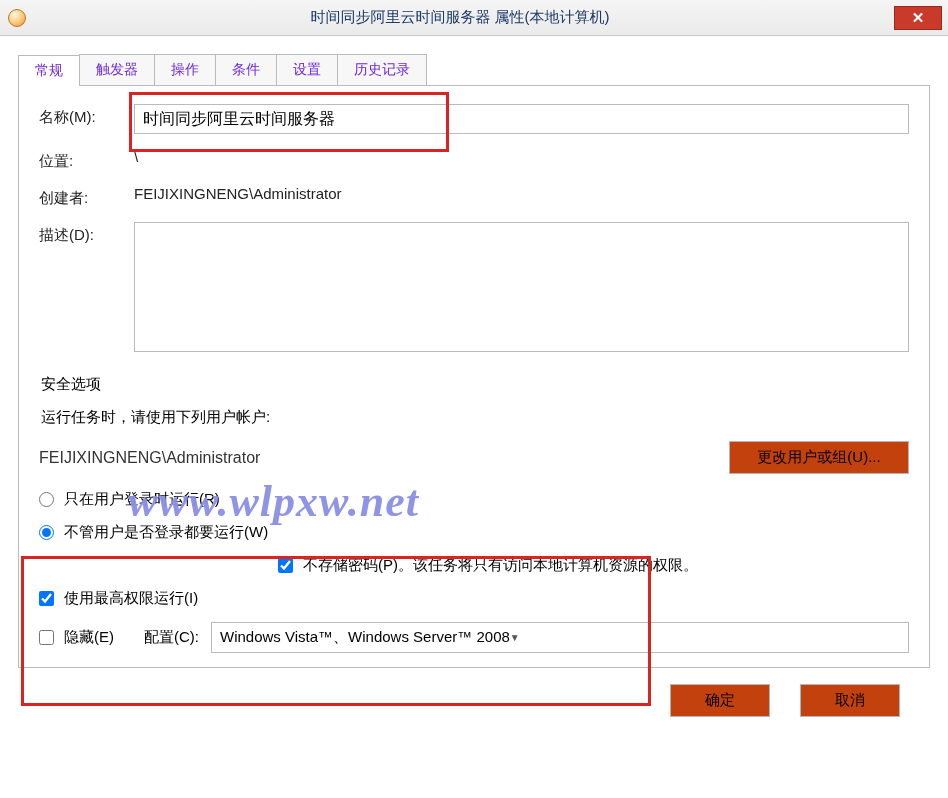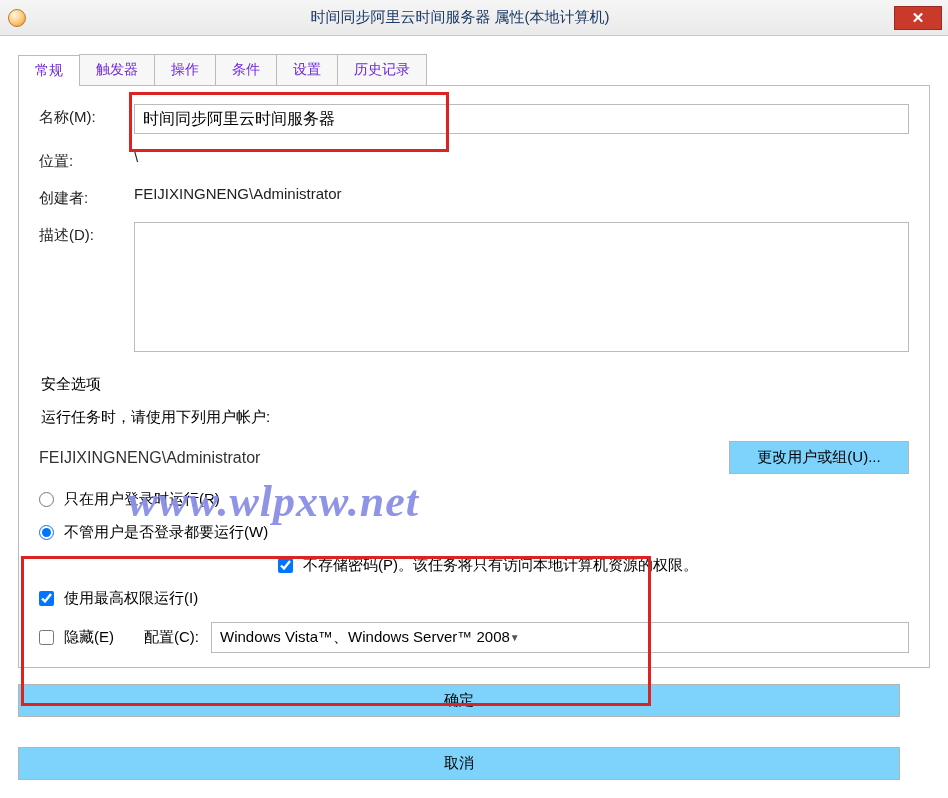--- a/index.html
+++ b/index.html
@@ -26,34 +26,34 @@
 .desc-box { border:1px solid #bbb; width:100%; height:130px; font-size:15px; padding:5px 8px; resize:none; font-family:inherit; }
 
 .highlight-red { position:absolute; border:3px solid #d22; pointer-events:none; }
 
 .section-title { font-size:15px; margin:20px 0 14px 2px; }
 .sec-text { font-size:15px; margin:0 0 14px 2px; }
 
 .account-row { display:flex; align-items:center; margin-bottom:16px; }
 .account-val { flex:1; font-size:16px; color:#333; }
 
-.btn { background:#7dd3fc; border:1px solid #b5b5b5; padding:6px 24px; font-size:15px; cursor:pointer; min-width:80px; }
+.btn { background:#c2410c; border:1px solid #b5b5b5; padding:6px 24px; font-size:15px; cursor:pointer; min-width:80px; }
 
 .radio-row, .check-row { display:flex; align-items:center; font-size:15px; margin-bottom:14px; }
 .radio-row input, .check-row input { margin-right:10px; width:15px; height:15px; }
 
 .indent { margin-left:28px;justify-content:center; }
 
 .config-row { display:flex; align-items:center; font-size:15px; margin-top:6px; }
 .config-row .lbl2 { margin-right:30px; }
 .config-row .lbl3 { margin-right:12px; }
 .select { flex:1; border:1px solid #bbb; padding:5px 8px; font-size:15px; background:#fff; display:flex; align-items:center; }
 .select .chev { font-size:10px; color:#555; }
 
-.footer { display:flex; justify-content:flex-end; gap:30px; padding:16px 30px 0 0;flex-direction:column; }
+.footer { display:flex; justify-content:flex-end; gap:30px; padding:16px 30px 0 0; }
 
 .watermark { position:absolute; left:128px; top:440px; font-size:44px; font-style:italic; font-weight:bold; color:#8a8fe6; font-family:"Times New Roman", serif; letter-spacing:1px; pointer-events:none; opacity:0.95; }
 </style>
 </head>
 <body>
 
 <div class="titlebar">
   <div class="icon"></div>
   <div class="title">时间同步阿里云时间服务器 属性(本地计算机)</div>
   <div class="close-btn" title="关闭">✕</div>

